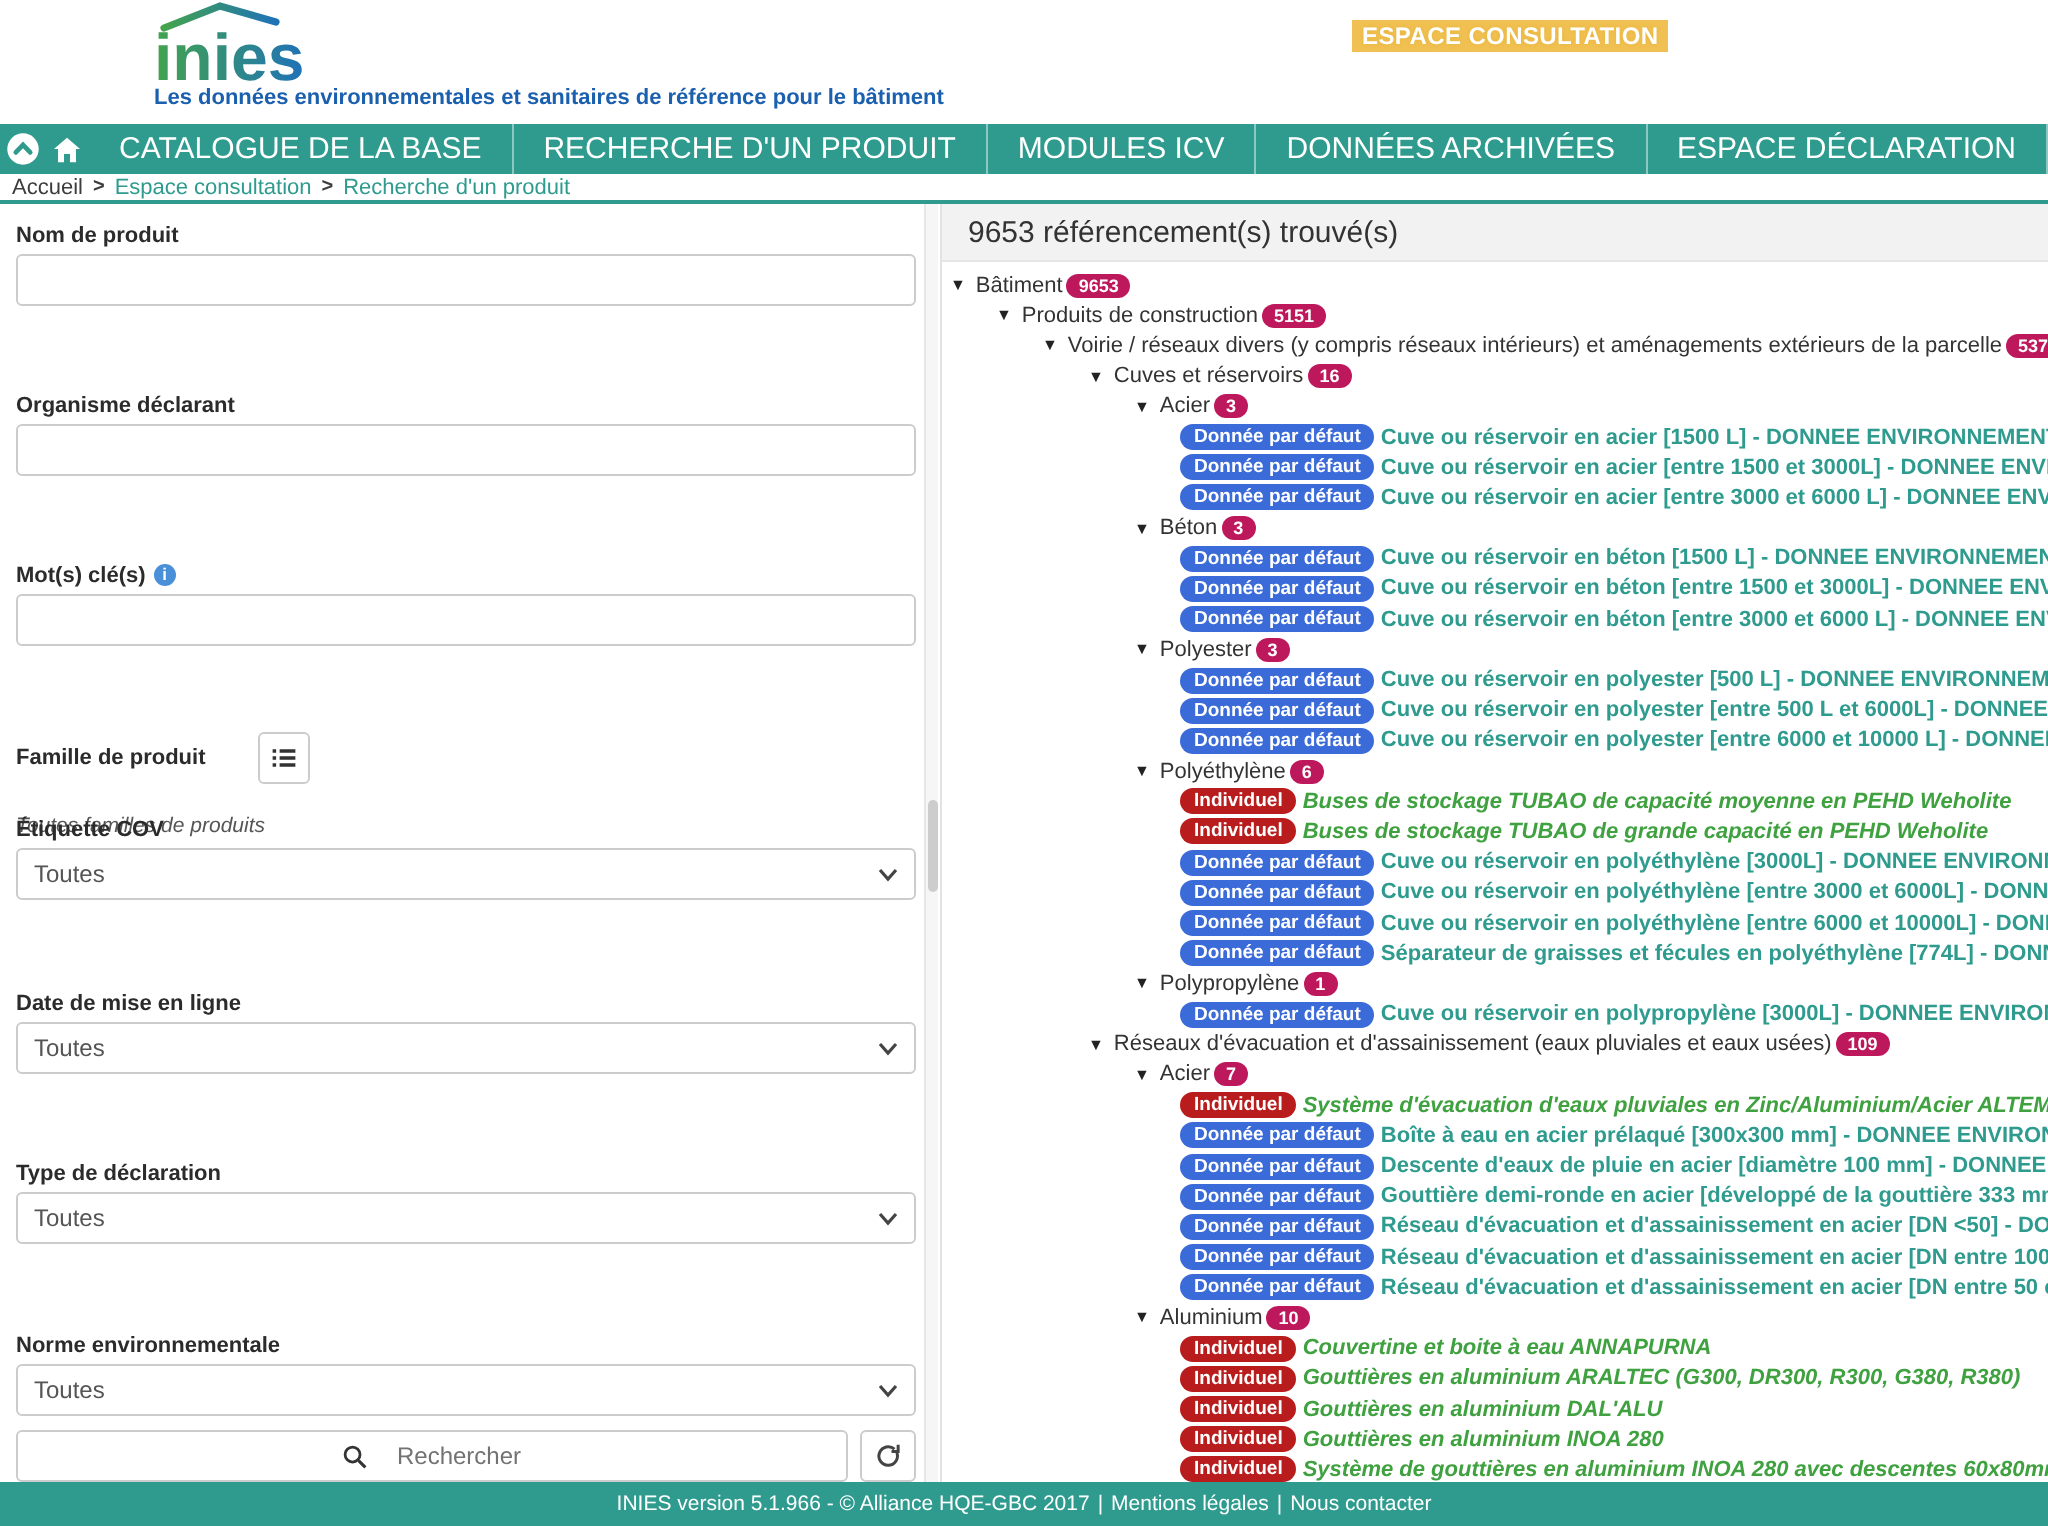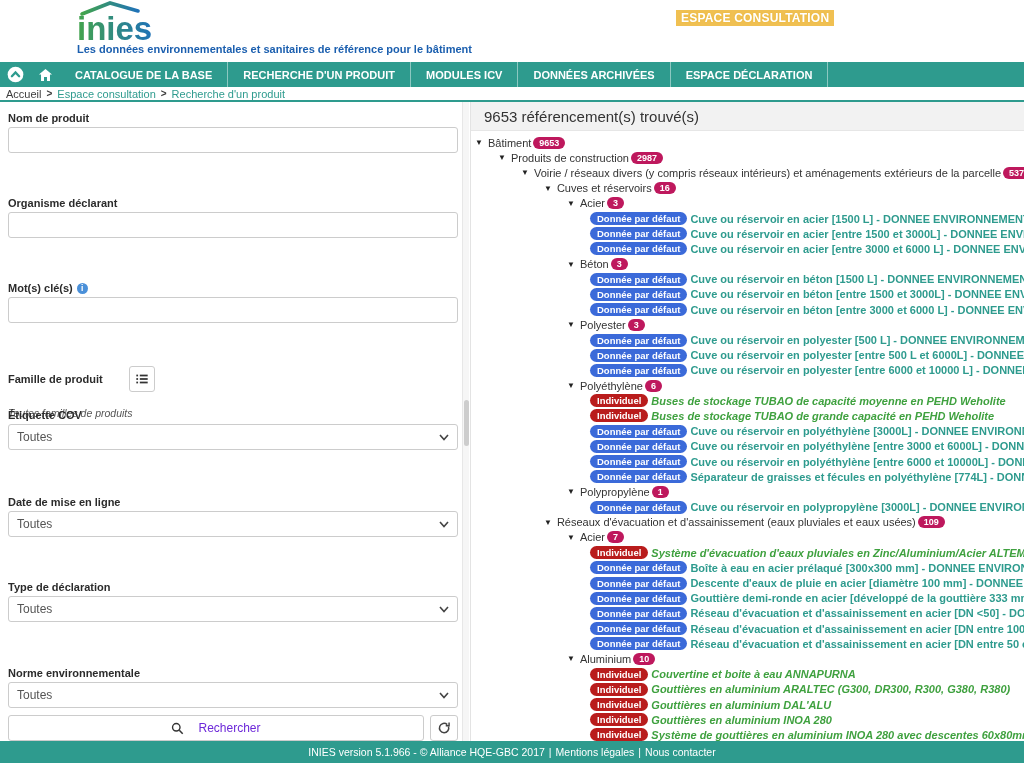--- a/index.html
+++ b/index.html
@@ -12,21 +12,21 @@
   .tagline { position:absolute; left:77px; top:43px; font-size:11px; font-weight:bold; color:#1b5faf; }
   .consult-badge { position:absolute; left:676px; top:10px; background:#f0c052; color:#fff;
                    font-size:12px; font-weight:bold; padding:1px 5px; letter-spacing:.2px;
                    text-shadow:0 0 2px #e8b53a; }
 
   
   .nav { position:absolute; top:62px; left:0; width:1024px; height:25px; background:#2e9b8e;
          display:flex; align-items:stretch; color:#fff; }
   .nav-icon-btn { display:flex; align-items:center; justify-content:center; width:30px; cursor:pointer; }
   .nav-menu { display:flex; align-items:stretch; }
-  .nav-item { display:flex; align-items:center; padding:0 15px; font-size:11px; font-weight:bold;
+  .nav-item { display:flex; align-items:center; padding:0 15px; font-size:15px; font-weight:normal;
               border-right:1px solid rgba(255,255,255,.45); cursor:pointer; white-space:nowrap; }
 
   
   .breadcrumb { position:absolute; top:87px; left:0; width:841px; height:13px; padding-left:6px;
                 font-size:11px; display:flex; align-items:center; gap:5px; background:#fff; }
   .bc-current { color:#3d3d3d; }
   .bc-link { color:#2e9b8e; cursor:pointer; }
   .bc-sep { color:#3d3d3d; font-weight:bold; font-size:10px; }
 
   
@@ -47,21 +47,21 @@
   .hint-italic { font-size:10.5px; font-style:italic; color:#555; }
   .info-icon { display:inline-block; width:11px; height:11px; border-radius:50%; background:#4a90d9;
                color:#fff; font-size:8.5px; font-weight:bold; text-align:center; line-height:11px;
                margin-left:4px; vertical-align:1px; }
   .famille-row { display:flex; align-items:center; gap:26px; }
   .icon-btn { width:26px; height:26px; border:1px solid #ccc; border-radius:3px; background:#fff;
               display:flex; align-items:center; justify-content:center; cursor:pointer; }
   .search-row { position:absolute; left:8px; top:613px; width:450px; display:flex; gap:6px; }
   .search-btn { flex:1; height:26px; border:1px solid #ccc; border-radius:3px; background:#fff;
                 display:flex; align-items:center; justify-content:center; gap:14px; font-size:12px;
-                color:#6d28d9; cursor:pointer; }
+                color:#737373; cursor:pointer; }
   .refresh-btn { width:28px; height:26px; border:1px solid #ccc; border-radius:3px; background:#fff;
                  display:flex; align-items:center; justify-content:center; cursor:pointer; }
   .form-scrollbar { position:absolute; right:1px; top:0; width:7px; height:100%;
                     background:#f6f6f6; border-left:1px solid #e7e7e7; }
   .form-scroll-thumb { position:absolute; left:1px; top:298px; width:5px; height:46px;
                        background:#cdcdcd; border-radius:3px; }
 
   
   .results-header { height:29px; background:#f2f2f2; border-bottom:1px solid #e6e6e6;
                     font-size:15px; color:#333; display:flex; align-items:center; padding-left:13px; }
@@ -234,21 +234,21 @@
     <div class="results-header">9653 référencement(s) trouvé(s)</div>
     <div class="tree">
         <div class="tree-row" style="padding-left: 4px;">
           <span class="tri">▼</span>
           <span class="node-label">Bâtiment</span>
           <span class="count-pill">9653</span>
         </div>
         <div class="tree-row" style="padding-left: 27px;">
           <span class="tri">▼</span>
           <span class="node-label">Produits de construction</span>
-          <span class="count-pill">2987</span>
+          <span class="count-pill">5151</span>
         </div>
         <div class="tree-row" style="padding-left: 50px;">
           <span class="tri">▼</span>
           <span class="node-label">Voirie / réseaux divers (y compris réseaux intérieurs) et aménagements extérieurs de la parcelle</span>
           <span class="count-pill">537</span>
         </div>
         <div class="tree-row" style="padding-left: 73px;">
           <span class="tri">▼</span>
           <span class="node-label">Cuves et réservoirs</span>
           <span class="count-pill">16</span>

